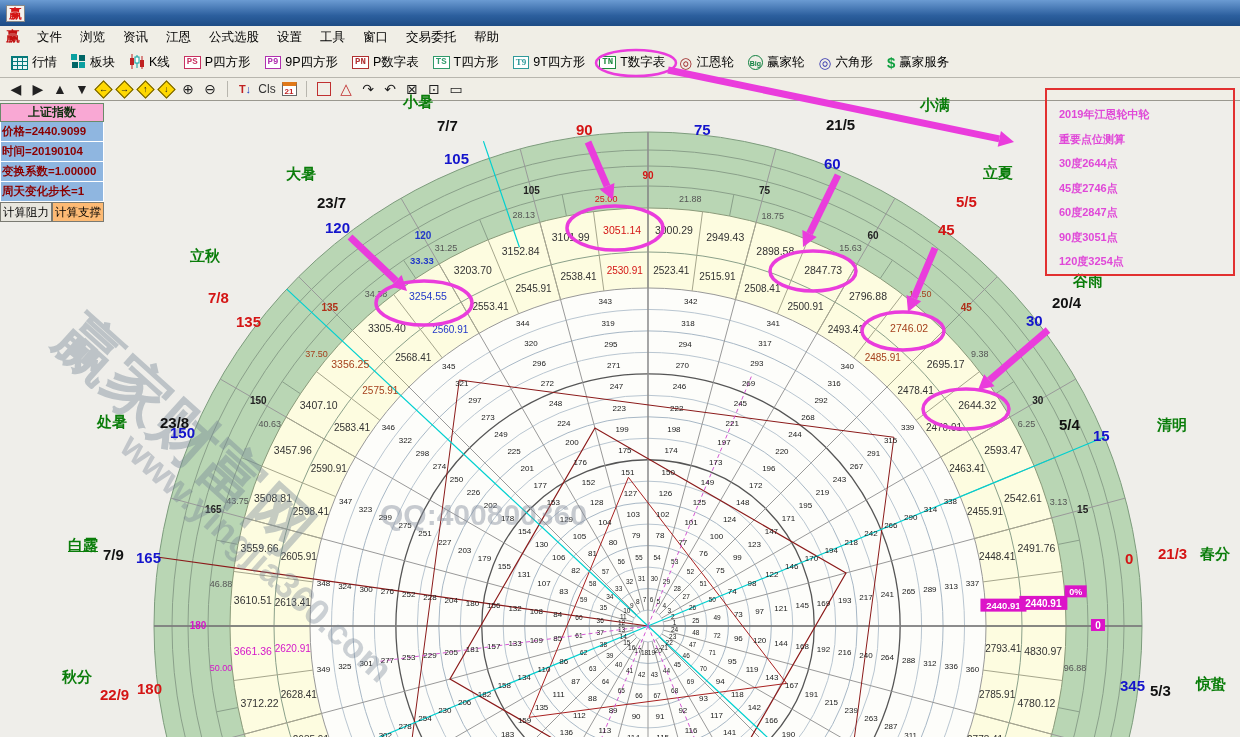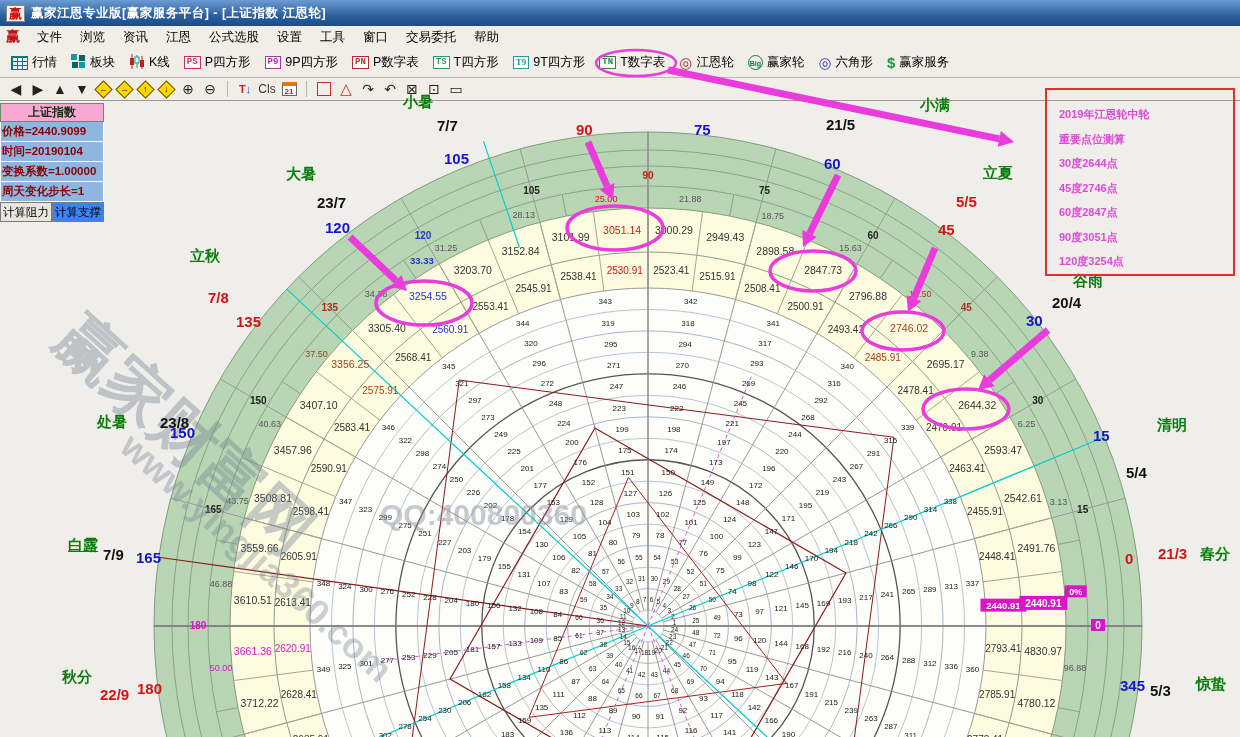--- a/index.html
+++ b/index.html
@@ -53,34 +53,33 @@
   .lbl.green{color:#0a7d0a;}.lbl.blue{color:#1414cc;}.lbl.red{color:#d41414;}.lbl.black{color:#111;}
   
   .info-panel{position:absolute;top:103px;left:0;width:104px;z-index:5;font-size:12px;}
   .ip-head{background:#f9a8d4;border:1px solid #6a8a6a;text-align:center;height:17px;line-height:17px;
     color:#103010;font-weight:bold;}
   .ip-row{background:#8fb6e0;border:1px solid #fff;border-top:none;color:#8b0000;font-weight:bold;
     height:19px;line-height:19px;padding-left:1px;white-space:nowrap;overflow:hidden;font-size:11.5px;}
   .ip-btns{display:flex;justify-content:flex-end;}
   .ip-btn{flex:1;height:18px;line-height:18px;text-align:center;font-size:11.5px;border:1px solid #7a7a72;
     background:#e8e6de;cursor:default;}
-  .ip-btn.alt{background:#3b82f6;}
+  .ip-btn.alt{background:#fdba74;}
   
   .anno-box{position:absolute;top:88px;left:1045px;width:190px;height:188px;border:2px solid #e23030;
     z-index:6;box-sizing:border-box;padding:12px 6px 0 12px;}
   .anno-line{color:#e048d8;font-size:11px;font-weight:bold;line-height:24.5px;white-space:nowrap;}
   .overlay-svg{position:absolute;top:0;left:0;z-index:10;pointer-events:none;}
 </style>
 </head>
 <body>
 
 <div class="screen">
   <div class="titlebar">
     <span class="tb-logo">赢</span>
-    <span class="tb-title">赢家江恩专业版[赢家服务平台] - [上证指数 江恩轮]</span>
   </div>
   <div class="menubar">
     <span class="menu-logo">赢</span>
     <span id="menu-items" style="display:flex;height:100%">
         <span class="menu-item">文件</span>
         <span class="menu-item">浏览</span>
         <span class="menu-item">资讯</span>
         <span class="menu-item">江恩</span>
         <span class="menu-item">公式选股</span>
         <span class="menu-item">设置</span>
@@ -888,21 +887,21 @@
       <div class="lbl blue" style="left: 694px; top: 121px;">75</div>
       <div class="lbl black" style="left: 826px; top: 116px;">21/5</div>
       <div class="lbl green" style="left: 920px; top: 96px;">小满</div>
       <div class="lbl blue" style="left: 824px; top: 155px;">60</div>
       <div class="lbl green" style="left: 983px; top: 164px;">立夏</div>
       <div class="lbl red" style="left: 956px; top: 193px;">5/5</div>
       <div class="lbl red" style="left: 938px; top: 221px;">45</div>
       <div class="lbl green" style="left: 1073px; top: 272px;">谷雨</div>
       <div class="lbl black" style="left: 1052px; top: 294px;">20/4</div>
       <div class="lbl blue" style="left: 1026px; top: 312px;">30</div>
-      <div class="lbl black" style="left: 1126px; top: 416px; margin-top: 48px;">5/4</div>
+      <div class="lbl black" style="left: 1059px; top: 416px;">5/4</div>
       <div class="lbl green" style="left: 1157px; top: 416px;">清明</div>
       <div class="lbl blue" style="left: 1093px; top: 427px;">15</div>
       <div class="lbl red" style="left: 1125px; top: 550px;">0</div>
       <div class="lbl red" style="left: 1158px; top: 545px;">21/3</div>
       <div class="lbl green" style="left: 1200px; top: 545px;">春分</div>
       <div class="lbl blue" style="left: 1120px; top: 677px;">345</div>
       <div class="lbl black" style="left: 1150px; top: 682px;">5/3</div>
       <div class="lbl green" style="left: 1196px; top: 675px;">惊蛰</div>
     </div>
 

